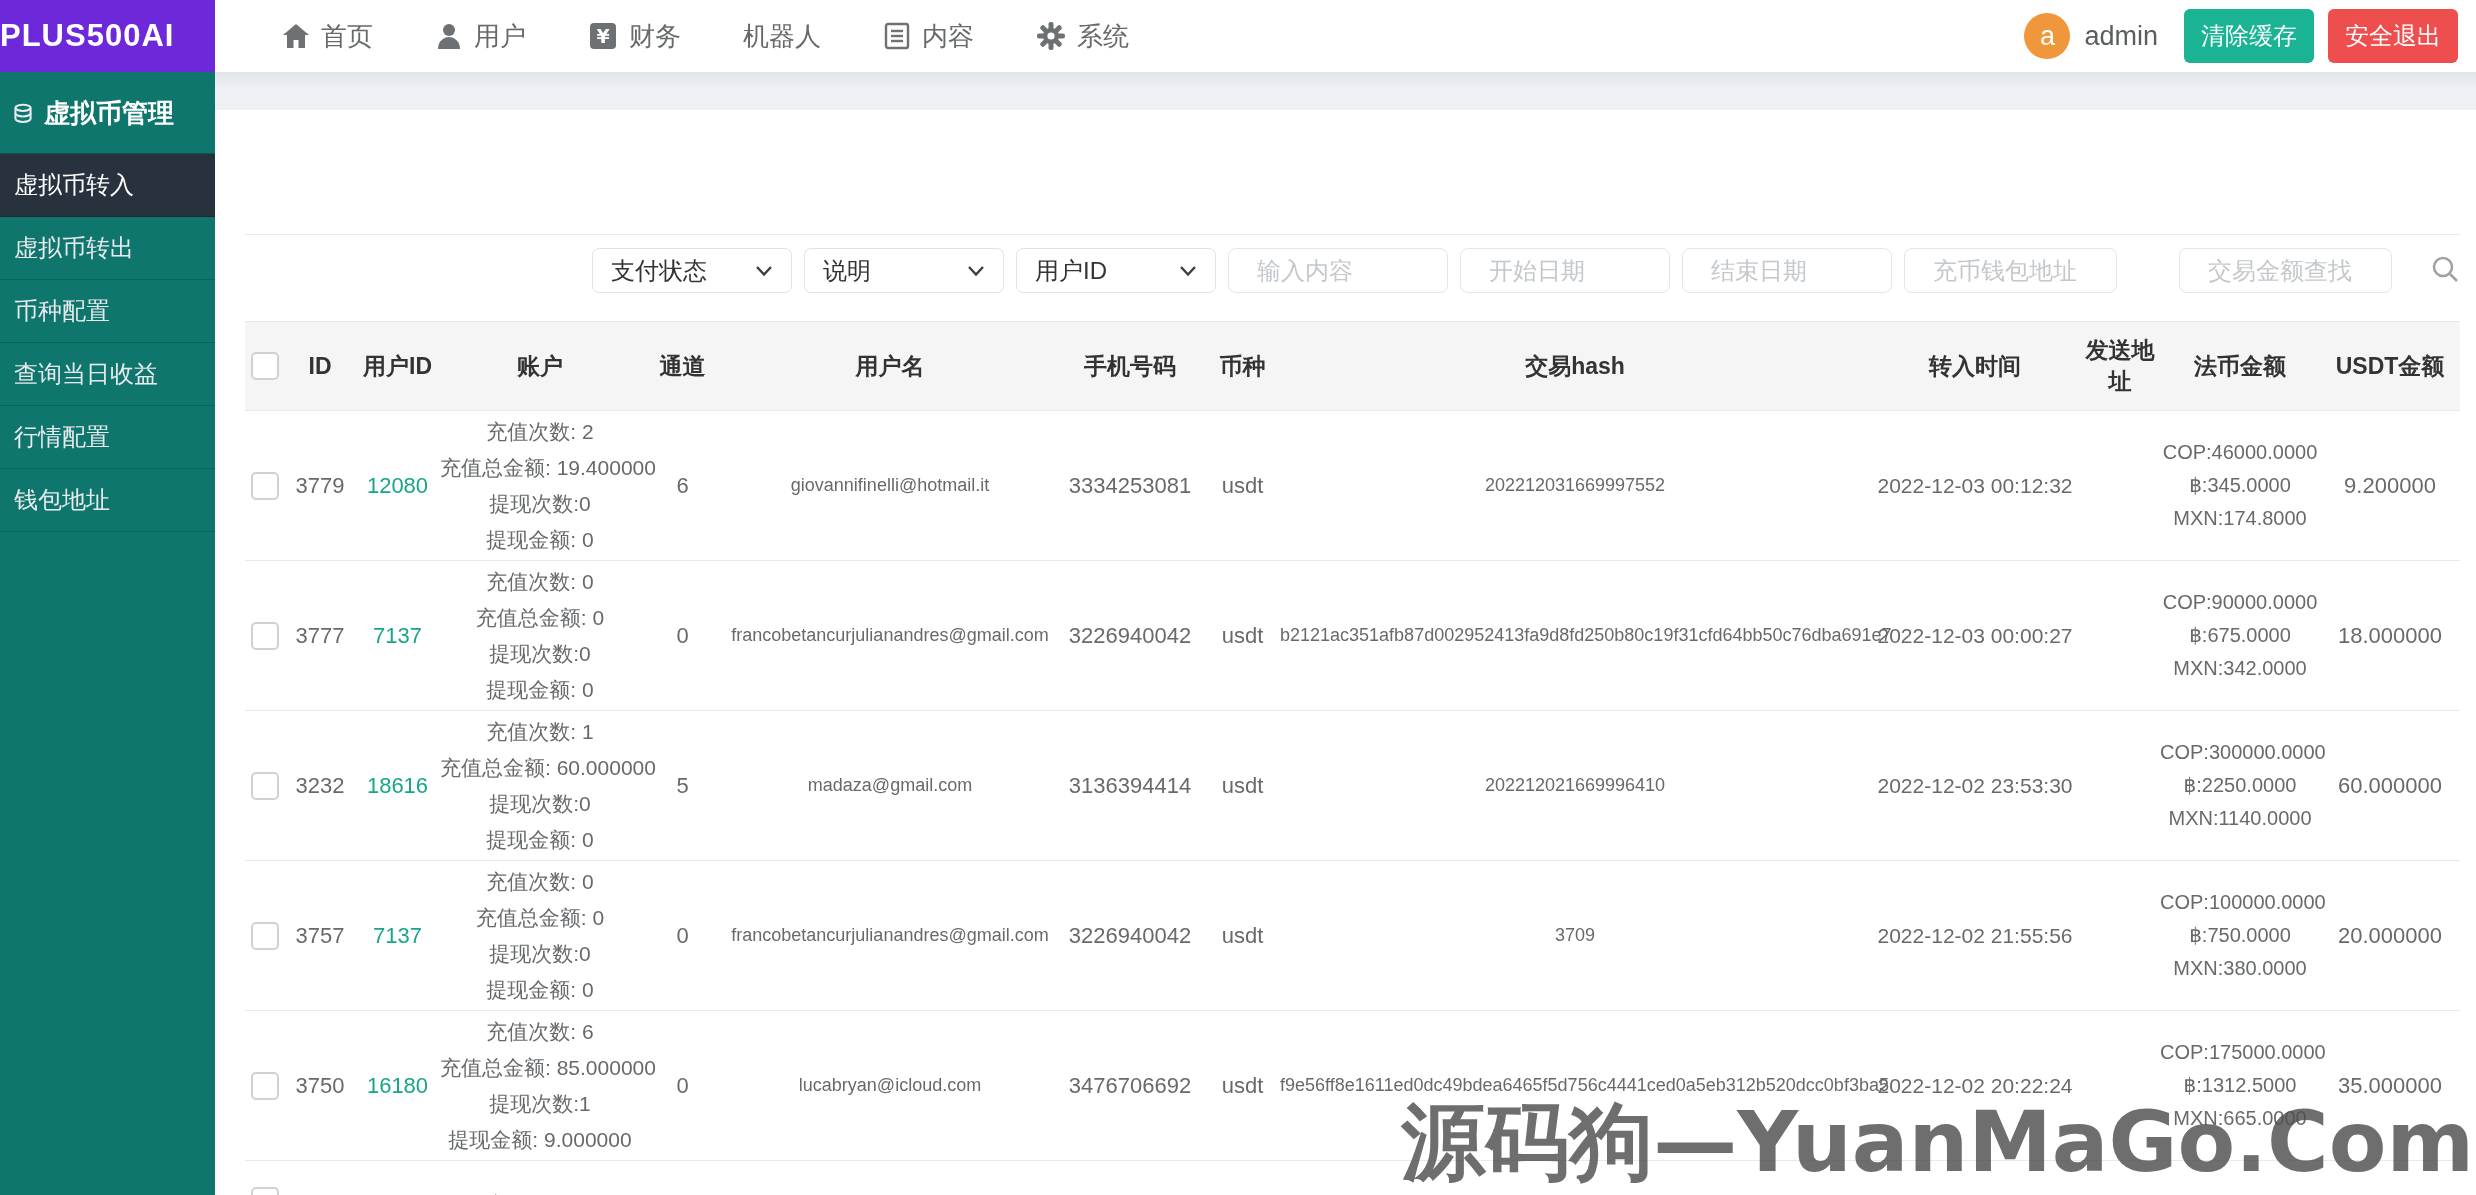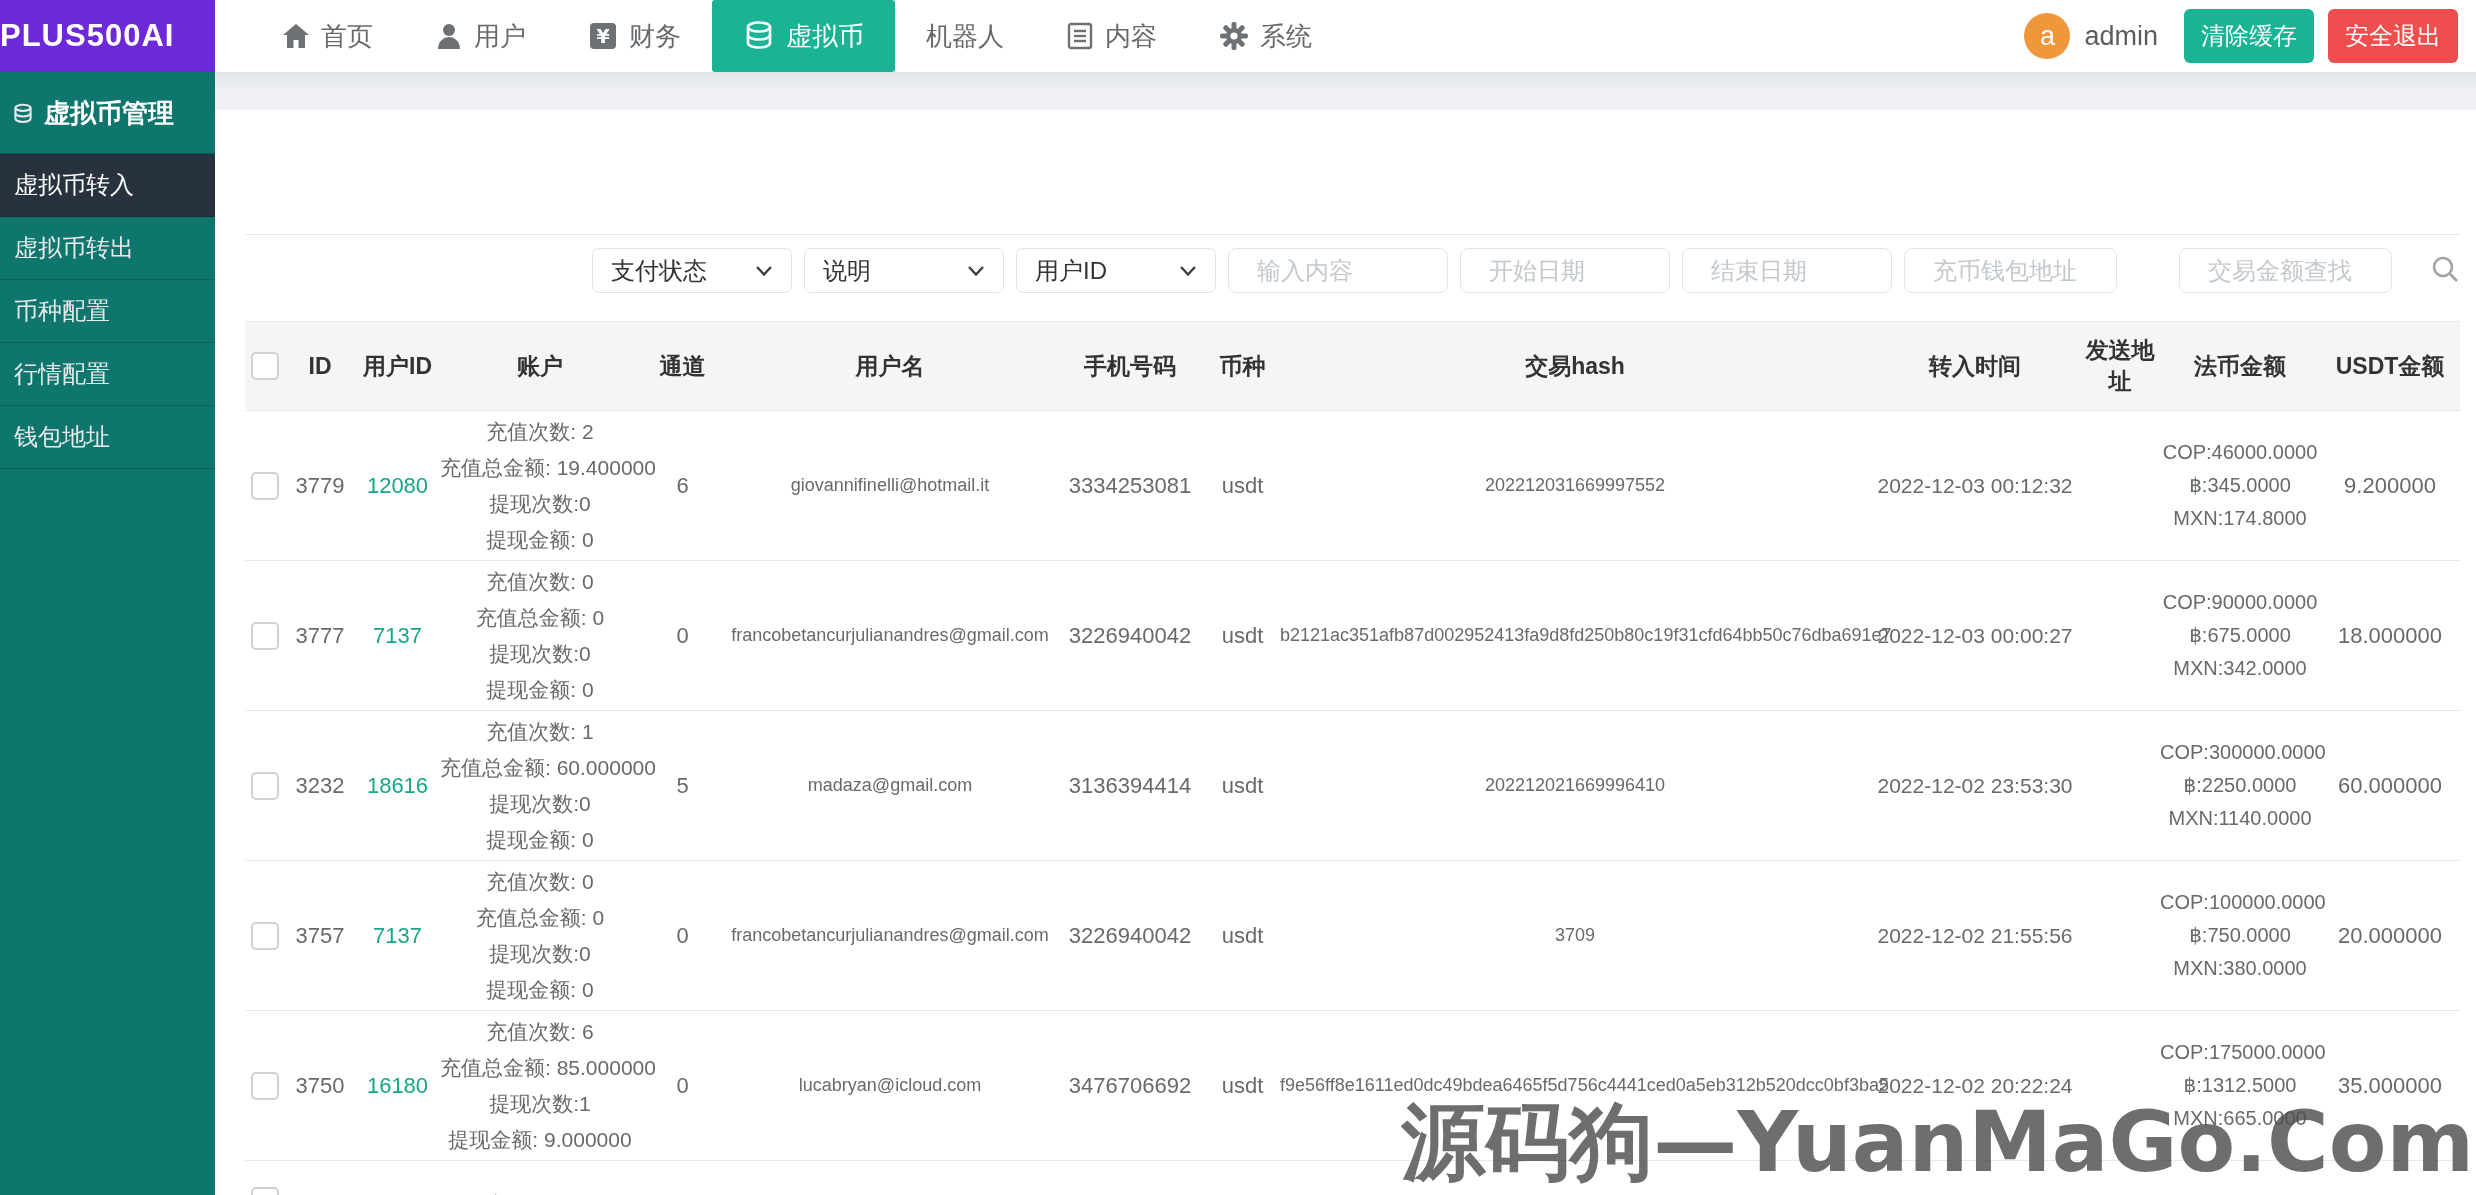--- a/index.html
+++ b/index.html
@@ -96,28 +96,20 @@
         </svg>
       <span>用户</span>
     </div>
     <div class="nav-item">
       <svg width="30" height="30" viewBox="0 0 30 30">
           <rect x="2" y="2" width="26" height="26" rx="4" fill="#6e7173"></rect>
           <text x="15" y="22" text-anchor="middle" font-size="19" font-weight="bold" fill="#fff" font-family="DejaVu Sans">¥</text>
         </svg>
       <span>财务</span>
     </div>
-    <div class="nav-item active">
-      <svg width="32" height="32" viewBox="0 0 32 32">
-          <ellipse cx="16" cy="7" rx="11" ry="4.5" fill="none" stroke="#fff" stroke-width="2.6"></ellipse>
-          <path d="M5 7 V15 C5 17.5 9.9 19.5 16 19.5 C22.1 19.5 27 17.5 27 15 V7" fill="none" stroke="#fff" stroke-width="2.6"></path>
-          <path d="M5 15 V23 C5 25.5 9.9 27.5 16 27.5 C22.1 27.5 27 25.5 27 23 V15" fill="none" stroke="#fff" stroke-width="2.6"></path>
-        </svg>
-      <span>虚拟币</span>
-    </div>
     <div class="nav-item">
       <span>机器人</span>
     </div>
     <div class="nav-item">
       <svg width="28" height="28" viewBox="0 0 28 28">
           <rect x="3" y="2" width="22" height="24" rx="2" fill="none" stroke="#6e7173" stroke-width="2.4"></rect>
           <line x1="8" y1="9" x2="20" y2="9" stroke="#6e7173" stroke-width="2.4"></line>
           <line x1="8" y1="14" x2="20" y2="14" stroke="#6e7173" stroke-width="2.4"></line>
           <line x1="8" y1="19" x2="20" y2="19" stroke="#6e7173" stroke-width="2.4"></line>
         </svg>
@@ -151,20 +143,21 @@
     <svg width="22" height="22" viewBox="0 0 32 32">
         <ellipse cx="16" cy="7" rx="11" ry="4.5" fill="none" stroke="#e8eaec" stroke-width="3"></ellipse>
         <path d="M5 7 V15 C5 17.5 9.9 19.5 16 19.5 C22.1 19.5 27 17.5 27 15 V7" fill="none" stroke="#e8eaec" stroke-width="3"></path>
         <path d="M5 15 V23 C5 25.5 9.9 27.5 16 27.5 C22.1 27.5 27 25.5 27 23 V15" fill="none" stroke="#e8eaec" stroke-width="3"></path>
       </svg>
     <span>虚拟币管理</span>
   </div>
   <div class="side-item active">虚拟币转入</div>
   <div class="side-item">虚拟币转出</div>
   <div class="side-item">币种配置</div>
+  <div class="side-item">查询当日收益</div>
   <div class="side-item">行情配置</div>
   <div class="side-item">钱包地址</div>
 </aside>
 
 <div class="main">
   <div class="gray-band"></div>
 
   <div class="content">
     <div class="divider"></div>
 

